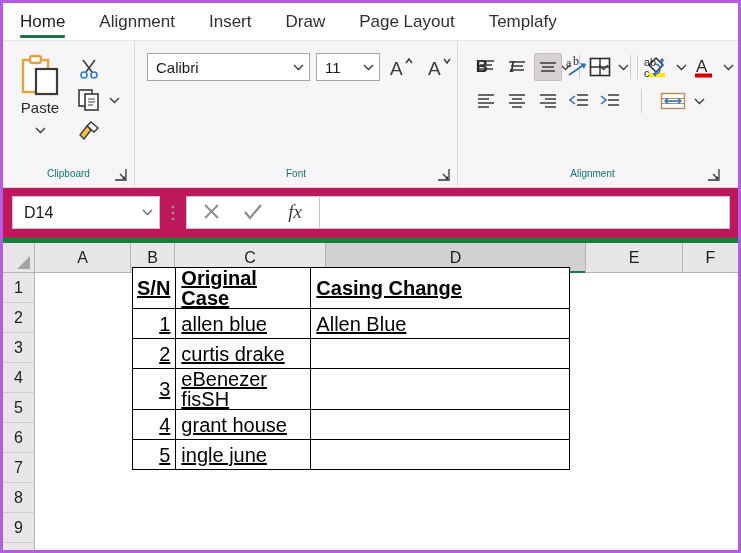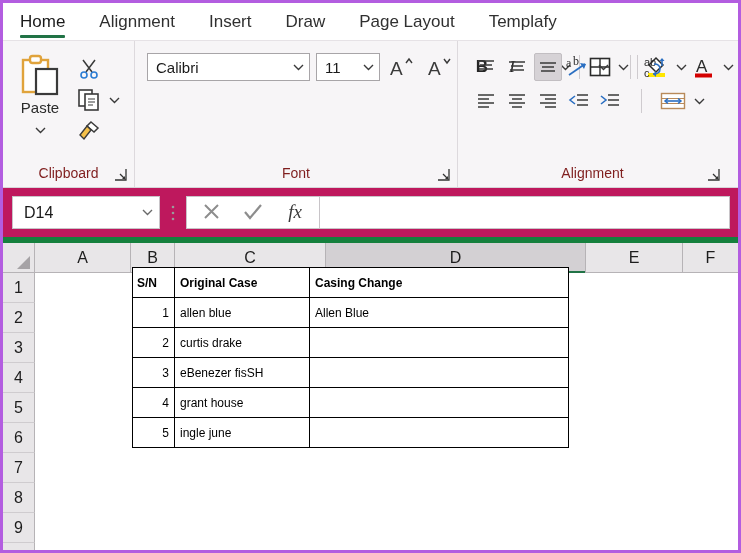--- a/index.html
+++ b/index.html
@@ -57,21 +57,21 @@
     position: relative;
     display: flex;
     flex-direction: column;
     padding-top: 6px;
     border-right: 1px solid #ddd9dd;
   }
   .group-body { flex: 1; display: flex; align-items: flex-start; padding: 0 6px; }
   .group-label {
     height: 28px;
     display: flex; align-items: center; justify-content: center;
-    font-size: 14px; color: #7f1d1d;
+    font-size: 10px; color: #0f766e;
     position: relative;
   }
   .dialog-launcher {
     position: absolute; right: 7px; bottom: 6px;
     width: 13px; height: 13px; cursor: pointer;
   }
 
   
   .g-clipboard { width: 132px; }
   .clip-left {
@@ -186,21 +186,21 @@
     border-bottom: 1px solid #cfcccf;
     display: flex; align-items: center; justify-content: center;
     font-size: 16px; color: #1d1d1d;
   }
   .rowbody { flex: 1; background: #fff; }
 
   
   .dtable {
     position: absolute; left: 129px; top: 24px;
     border-collapse: collapse;
-    font-size: 12px; color: #000;
+    font-size: 20px; color: #000; text-decoration: underline;
   }
   .dtable td {
     border: 1px solid #000;
     height: 30px; padding: 0 5px;
     background: #fff;
     vertical-align: middle;
     line-height: 1;
   }
   .c-sn { width: 42px; text-align: right; }
   .c-orig { width: 135px; }

